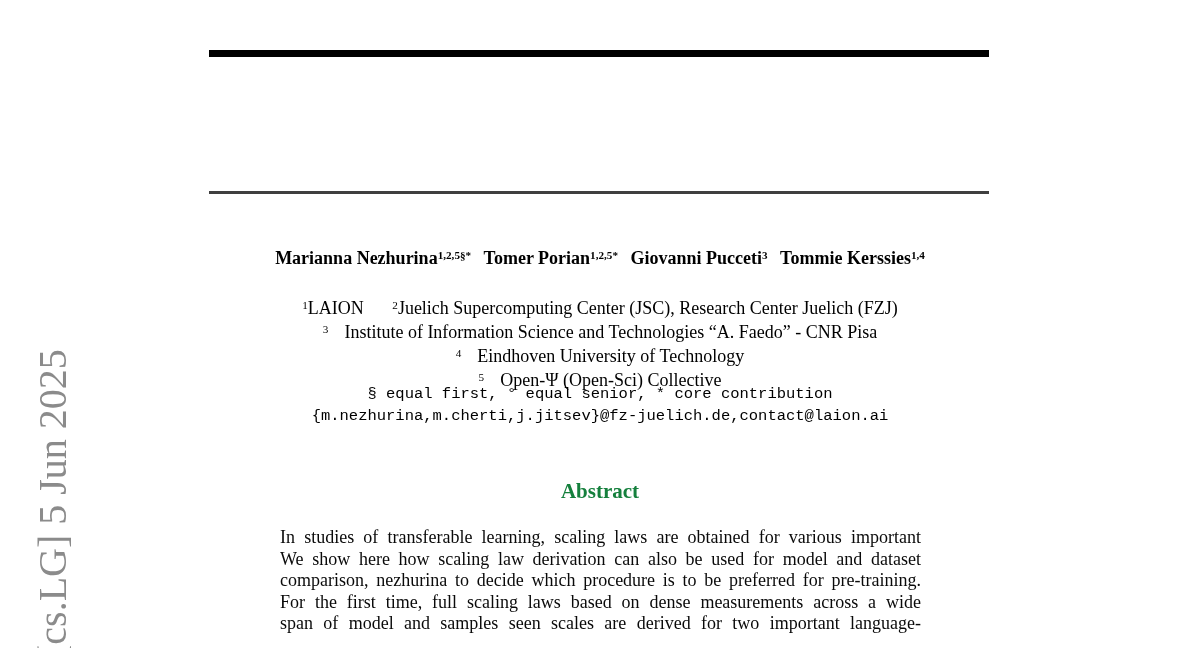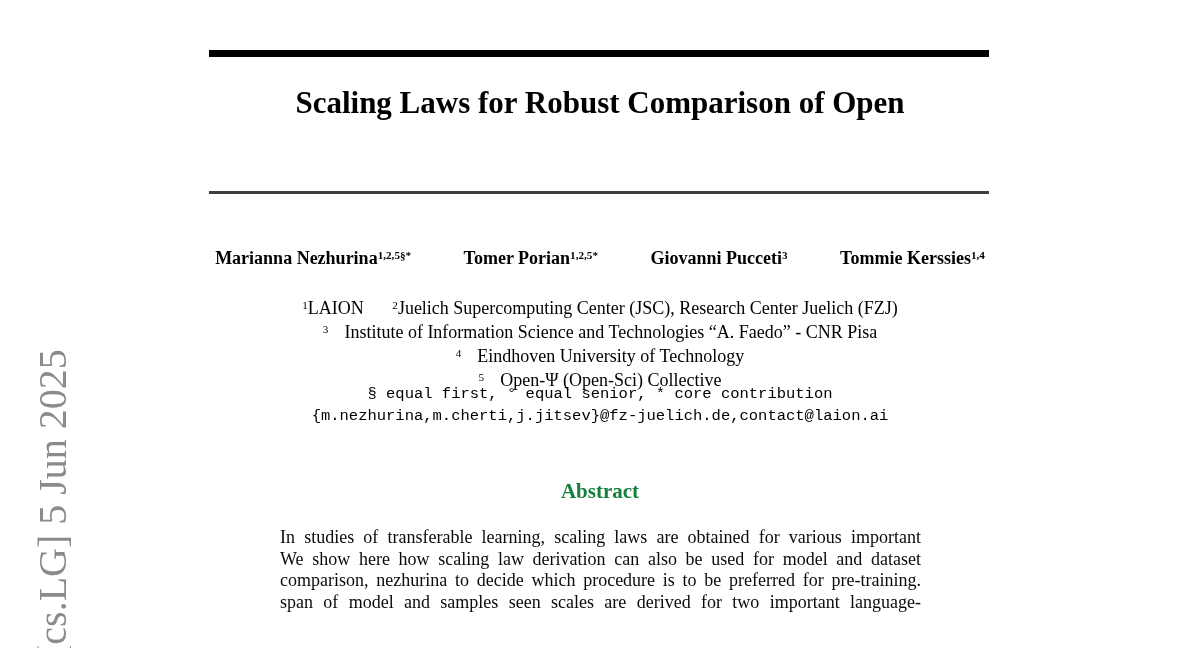--- a/index.html
+++ b/index.html
@@ -23,21 +23,21 @@
     text-align:center;font-weight:bold;font-size:31px;line-height:38px;color:#000;
   }
   .title-line{white-space:nowrap;}
 
   .authors-row{
     position:absolute;left:100px;width:1000px;text-align:center;
     font-weight:bold;font-size:18px;line-height:24px;white-space:nowrap;color:#000;
   }
   .row1{top:246px;}
   .row2{top:271px;}
-  .author{margin:0 24px;text-align:right;}
+  .author{margin:0 4px;text-align:right;}
   .sup{font-size:62%;position:relative;top:-0.45em;font-weight:bold;}
 
   .affil-block{
     position:absolute;left:100px;top:297px;width:1000px;
     text-align:center;font-size:18px;line-height:22px;color:#000;
   }
   .affil-line{white-space:nowrap;}
   .affil-sup{font-size:62%;position:relative;top:-0.45em;}
   .affil-gap{margin-left:24px;text-align:center;}
   .affil-spaced{margin-left:16px;}
@@ -68,21 +68,20 @@
 </head>
 <body>
 
 <div class="page">
 
   <div class="arxiv-stamp">[cs.LG] 5 Jun 2025</div>
 
   <div class="rule-thick"></div>
 
   <div class="title-block">
-    <div class="title-line">Scaling Laws for Robust Comparison of Open</div>
   </div>
 
   <div class="rule-thin"></div>
 
   <div class="authors-row row1">
     <span class="author"><span>Marianna Nezhurina</span><span class="sup">1,2,5§*</span></span>
     <span class="author"><span>Tomer Porian</span><span class="sup">1,2,5*</span></span>
     <span class="author"><span>Giovanni Pucceti</span><span class="sup">3</span></span>
     <span class="author"><span>Tommie Kerssies</span><span class="sup">1,4</span></span>
   </div>
@@ -107,16 +106,17 @@
   <div class="mono-line note-line">§ equal first, ° equal senior, * core contribution</div>
 
   <div class="mono-line email-line">{m.nezhurina,m.cherti,j.jitsev}@fz-juelich.de,contact@laion.ai</div>
 
   <div class="abstract-heading">Abstract</div>
 
   <div class="abstract-body">
     <div class="abs-line">In studies of transferable learning, scaling laws are obtained for various important</div>
     <div class="abs-line">We show here how scaling law derivation can also be used for model and dataset</div>
     <div class="abs-line">comparison, nezhurina to decide which procedure is to be preferred for pre-training.</div>
+    <div class="abs-line">For the first time, full scaling laws based on dense measurements across a wide</div>
     <div class="abs-line">span of model and samples seen scales are derived for two important language-</div>
   </div>
 
 </div>
 
 </body></html>

